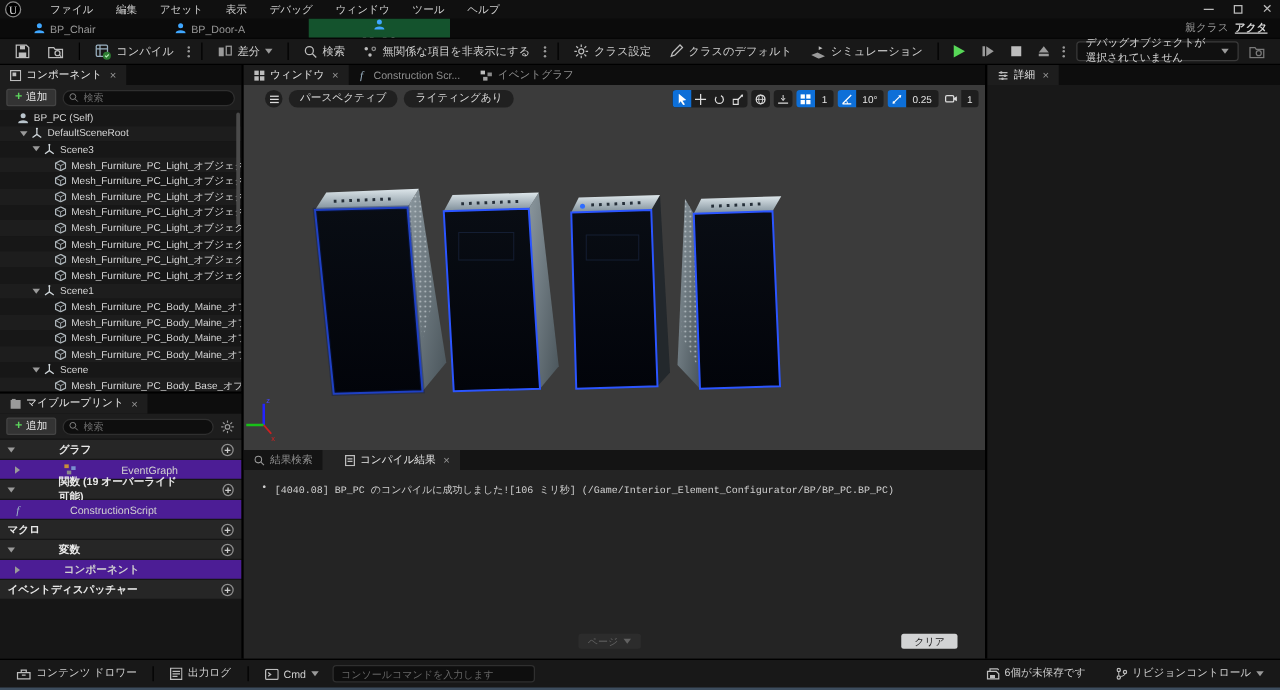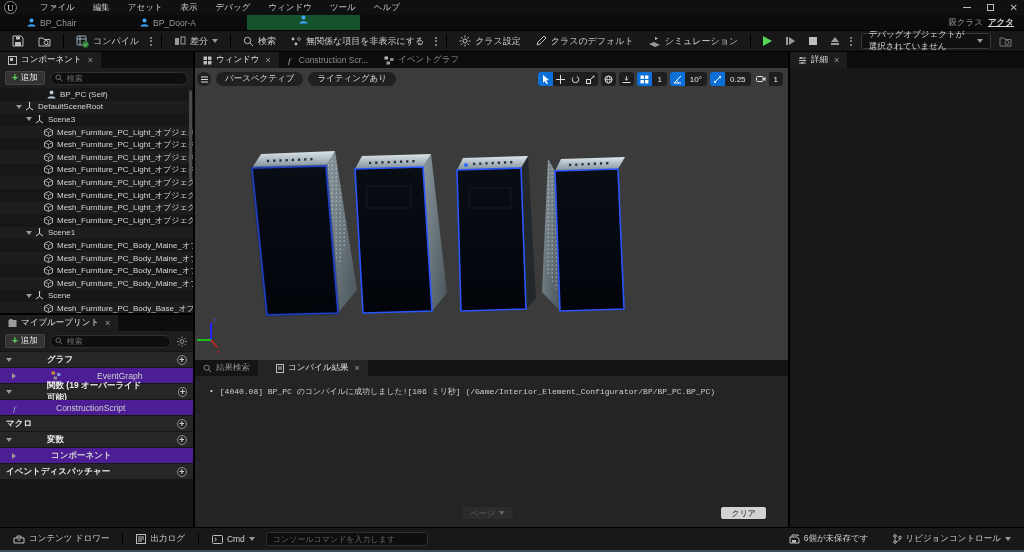--- a/index.html
+++ b/index.html
@@ -76,21 +76,21 @@
   .tree-scroll{position:absolute;right:1px;top:2px;width:3px;height:90px;background:#4a4a4a;border-radius:2px;}
   
   .bp-rows{flex:1;background:#161616;display:flex;flex-direction:column;gap:1px;padding-top:1px;}
   .bprow{height:15px;display:flex;align-items:center;padding:0 6px;font-size:8.5px;gap:32px;}
   .bprow.header{background:#262626;color:#e8e8e8;font-weight:bold;}
   .bprow.item{background:#4c1d95;color:#d0d0d0;padding-left:12px;}
   .bprow .plus-circle{margin-left:auto;width:10px;height:10px;border:1px solid #8f8f8f;border-radius:50%;
     color:#cfcfcf;font-size:9px;line-height:8px;display:flex;align-items:center;justify-content:center;}
   
   .viewport{height:292px;flex:0 0 292px;background:#3b3b3b;position:relative;overflow:hidden;}
-  .vp-left-overlay{position:absolute;left:2px;top:4px;display:flex;align-items:center;gap:5px;}
+  .vp-left-overlay{position:absolute;left:17px;top:4px;display:flex;align-items:center;gap:5px;}
   .vp-burger{width:14px;height:14px;border-radius:50%;background:rgba(20,20,20,.7);color:#ddd;display:flex;align-items:center;justify-content:center;}
   .vp-burger i{display:block;width:7px;border-top:1px solid #ddd;box-shadow:0 2.5px 0 #ddd,0 -2.5px 0 #ddd;height:1px;}
   .vp-pill{height:14px;border-radius:8px;background:rgba(18,18,18,.65);color:#ddd;display:flex;align-items:center;padding:0 9px;font-size:8.5px;}
   .vp-right-overlay{position:absolute;right:5px;top:4px;display:flex;align-items:center;gap:3px;}
   .vp-group{display:flex;background:rgba(18,18,18,.7);border-radius:3px;overflow:hidden;}
   .vp-ic{width:15px;height:14px;display:flex;align-items:center;justify-content:center;color:#e6e6e6;}
   .vp-ic.blue{background:#0d6fd8;}
   .vp-val{height:14px;display:flex;align-items:center;padding:0 5px;background:rgba(18,18,18,.7);color:#e6e6e6;font-size:8px;}
   .vp-pillgrp{display:flex;border-radius:3px;overflow:hidden;}
   
@@ -327,21 +327,21 @@
         <div class="search-wrap">
           <svg width="8" height="8" viewBox="0 0 11 11">
               <circle cx="4.5" cy="4.5" r="3.2" fill="none" stroke="#8a8a8a"></circle>
               <line x1="7" y1="7" x2="10" y2="10" stroke="#8a8a8a"></line>
             </svg>
           <input class="search-input" placeholder="検索" style="">
         </div>
       </div>
       <div class="tree" id="comp-tree">
         <div class="tree-scroll"></div>
-      <div class="trow" style="padding-left: 6px; margin-left: 33px;">
+      <div class="trow" style="padding-left: 6px;">
             <div class="caret-sp"></div>
             <span class="ticon" style="display: flex;">
               <svg width="9" height="9" viewBox="0 0 9 9">
                 <circle cx="4.5" cy="2.6" r="2" fill="#b9c4cc"></circle>
                 <path d="M0.5 8.5c0-3 8-3 8 0z" fill="#b9c4cc"></path>
               </svg>
             </span>
             <span>BP_PC (Self)</span>
           </div>
           <div class="trow" style="padding-left: 16px;">

